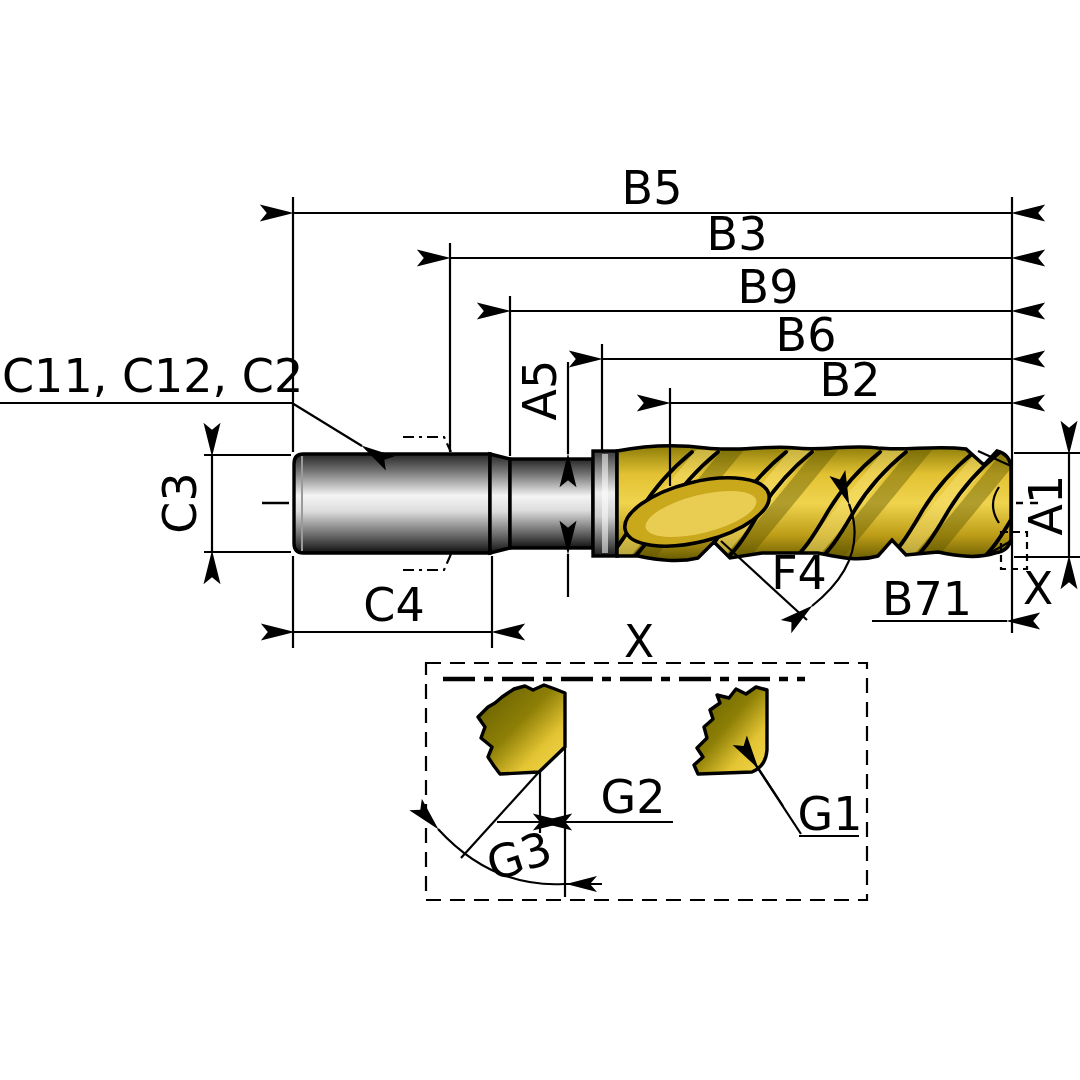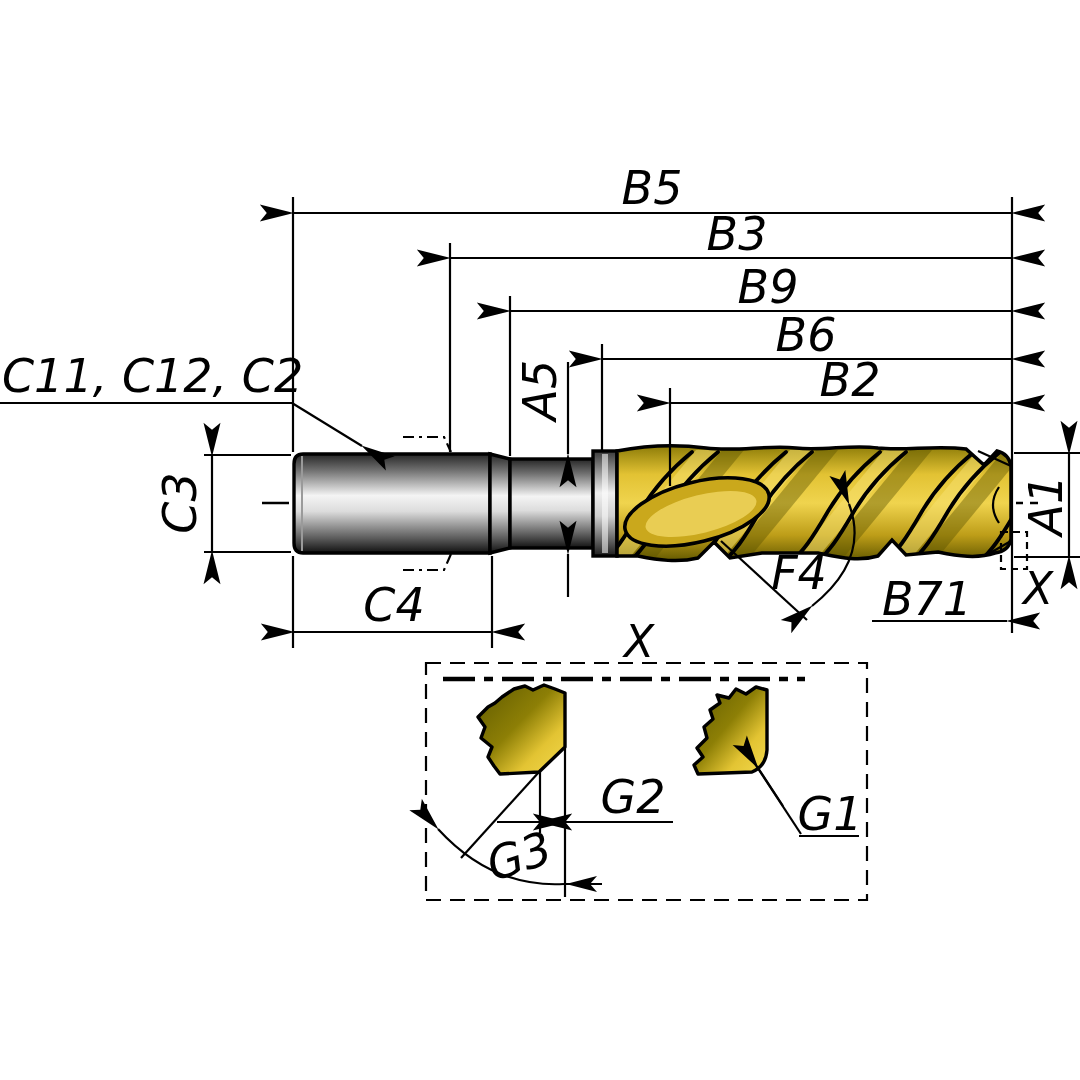--- a/index.html
+++ b/index.html
@@ -1,19 +1,18 @@
 <!DOCTYPE html>
 <html><head>
 <meta charset="utf-8">
 <style>
   html,body{margin:0;padding:0;background:#fff;}
   .canvas{
     position:relative;width:1077px;height:1080px;background:#fff;
     font-family:"DejaVu Sans","Liberation Sans",sans-serif;
-    font-style:italic;
   }
   svg text{
     font-family:"DejaVu Sans","Liberation Sans",sans-serif;
     font-size:46px;fill:#000;
   }
   svg .small-x{font-size:44px;}
   .dim{stroke:#000;stroke-width:2.2;fill:none;}
   .ext{stroke:#000;stroke-width:2.2;fill:none;}
   .outline{stroke:#000;stroke-width:3.4;}
   .thin{stroke:#000;stroke-width:2.2;fill:none;}

